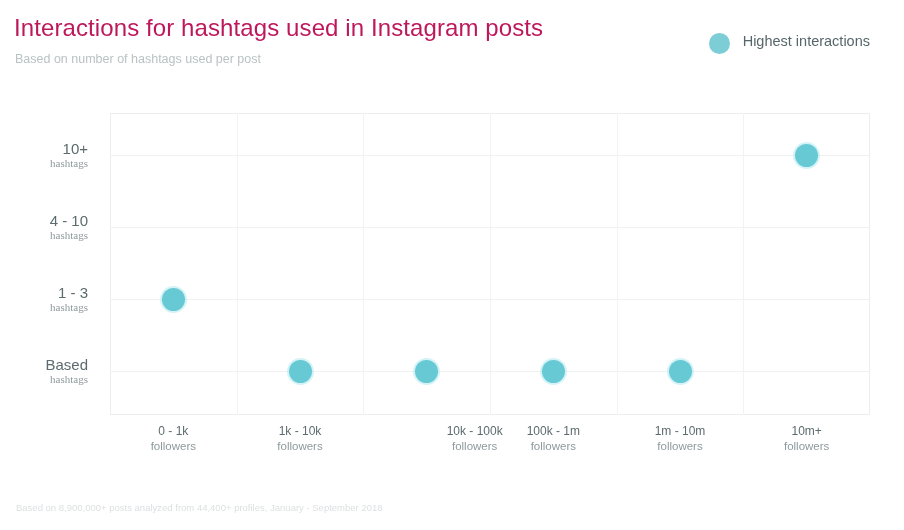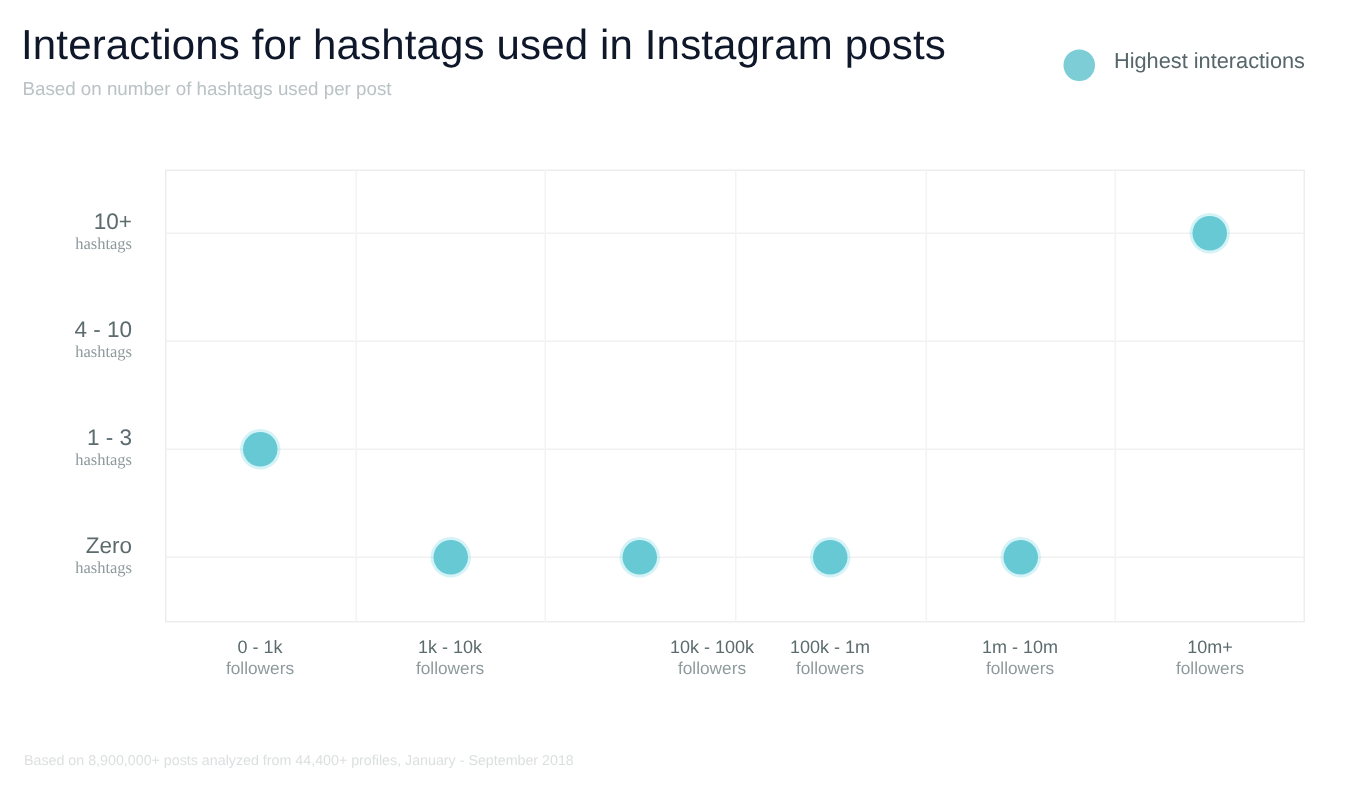--- a/index.html
+++ b/index.html
@@ -21,24 +21,24 @@
     position: absolute;
     left: 0;
     top: 0;
     width: 904px;
     height: 100px;
   }
   .title {
     position: absolute;
     left: 14px;
     top: 14px;
-    font-size: 28px;
+    font-size: 24px;
     font-weight: 400;
     letter-spacing: 0.1px;
-    color: #0f172a;
+    color: #be185d;
     white-space: nowrap;
   }
   .subtitle {
     position: absolute;
     left: 15px;
     top: 52px;
     font-size: 12.5px;
     font-weight: 400;
     color: #b9c2c4;
     white-space: nowrap;
@@ -177,21 +177,21 @@
   <div class="subtitle">Based on number of hashtags used per post</div>
 </div>
 
 <div class="legend">
   <span class="legend-dot"></span>
   <span class="legend-label">Highest interactions</span>
 </div>
 
 <div class="y-axis">
     <div class="y-tick" style="top: 258px;">
-      <div class="main">Zero</div>
+      <div class="main">Based</div>
       <div class="sub">hashtags</div>
     </div>
     <div class="y-tick" style="top: 186px;">
       <div class="main">1 - 3</div>
       <div class="sub">hashtags</div>
     </div>
     <div class="y-tick" style="top: 114px;">
       <div class="main">4 - 10</div>
       <div class="sub">hashtags</div>
     </div>

